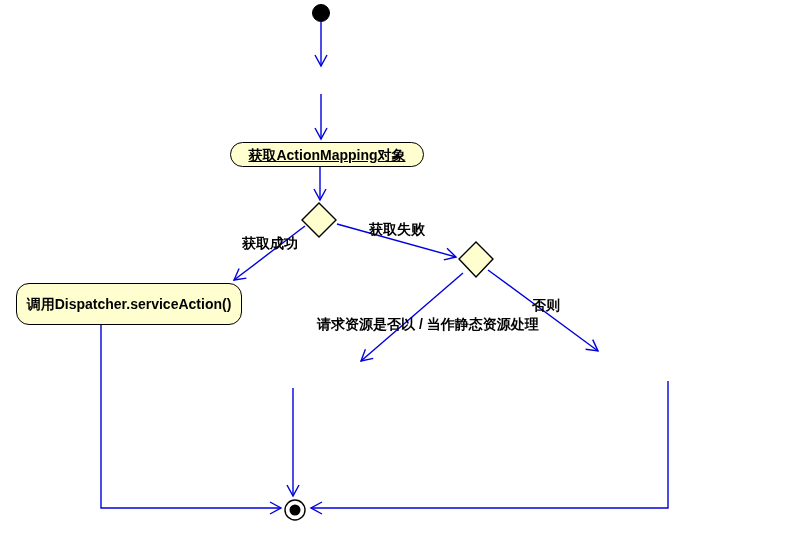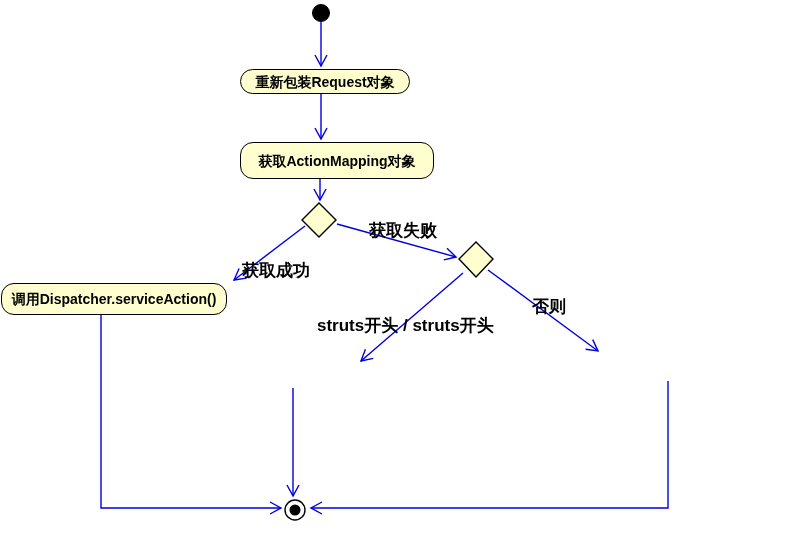--- a/index.html
+++ b/index.html
@@ -17,21 +17,21 @@
   .anode {
     position:absolute; box-sizing:border-box;
     background:var(--node-fill,#fefece);
     border:1.5px solid var(--node-border,#000000);
     border-radius:13px;
     display:flex; align-items:center; justify-content:center;
     font-weight:bold; font-size:14px; line-height:1;
     color:var(--text,#000000); white-space:nowrap;
   }
   .elabel {
-    position:absolute; font-weight:bold; font-size:17px; line-height:1;
+    position:absolute; font-weight:bold; font-size:14px; line-height:1;
     color:var(--text,#000000); white-space:nowrap;
   }
 </style>
 </head>
 <body>
 
 <div class="canvas">
 
   <svg class="edges" viewBox="0 0 802 533" xmlns="http://www.w3.org/2000/svg">
     <defs>
@@ -55,29 +55,28 @@
 
     <polygon class="shape" points="319,203 336,220 319,237 302,220"></polygon>
     <polygon class="shape" points="476,242 493,259 476,277 459,259"></polygon>
 
     <g>
       <circle class="final-outer" cx="295" cy="510" r="10"></circle>
       <circle class="final-inner" cx="295" cy="510" r="5.5"></circle>
     </g>
   </svg>
 
-  <div class="anode" style="left:240px; top:69px; width:170px; height:25px;">重新包装Request对象</div>
 
-  <div class="anode" style="left:240px; top:142px; width:194px; height:37px;">获取ActionMapping对象</div>
+  <div class="anode" style="left:230px; top:142px; width:194px; height:25px;text-decoration:underline;">获取ActionMapping对象</div>
 
-  <div class="anode" style="left:1px; top:283px; width:226px; height:32px;">调用Dispatcher.serviceAction()</div>
+  <div class="anode" style="left:16px; top:283px; width:226px; height:42px;">调用Dispatcher.serviceAction()</div>
 
 
 
-  <div class="elabel" style="left:242px; top:262px;">获取成功</div>
+  <div class="elabel" style="left:242px; top:236px;">获取成功</div>
 
   <div class="elabel" style="left:369px; top:222px;">获取失败</div>
 
-  <div class="elabel" style="left:317px; top:317px;">struts开头 / struts开头</div>
+  <div class="elabel" style="left:317px; top:317px;">请求资源是否以 / 当作静态资源处理</div>
 
   <div class="elabel" style="left:532px; top:299px;font-family:Liberation Mono, monospace;">否则</div>
 
 </div>
 
 </body></html>

